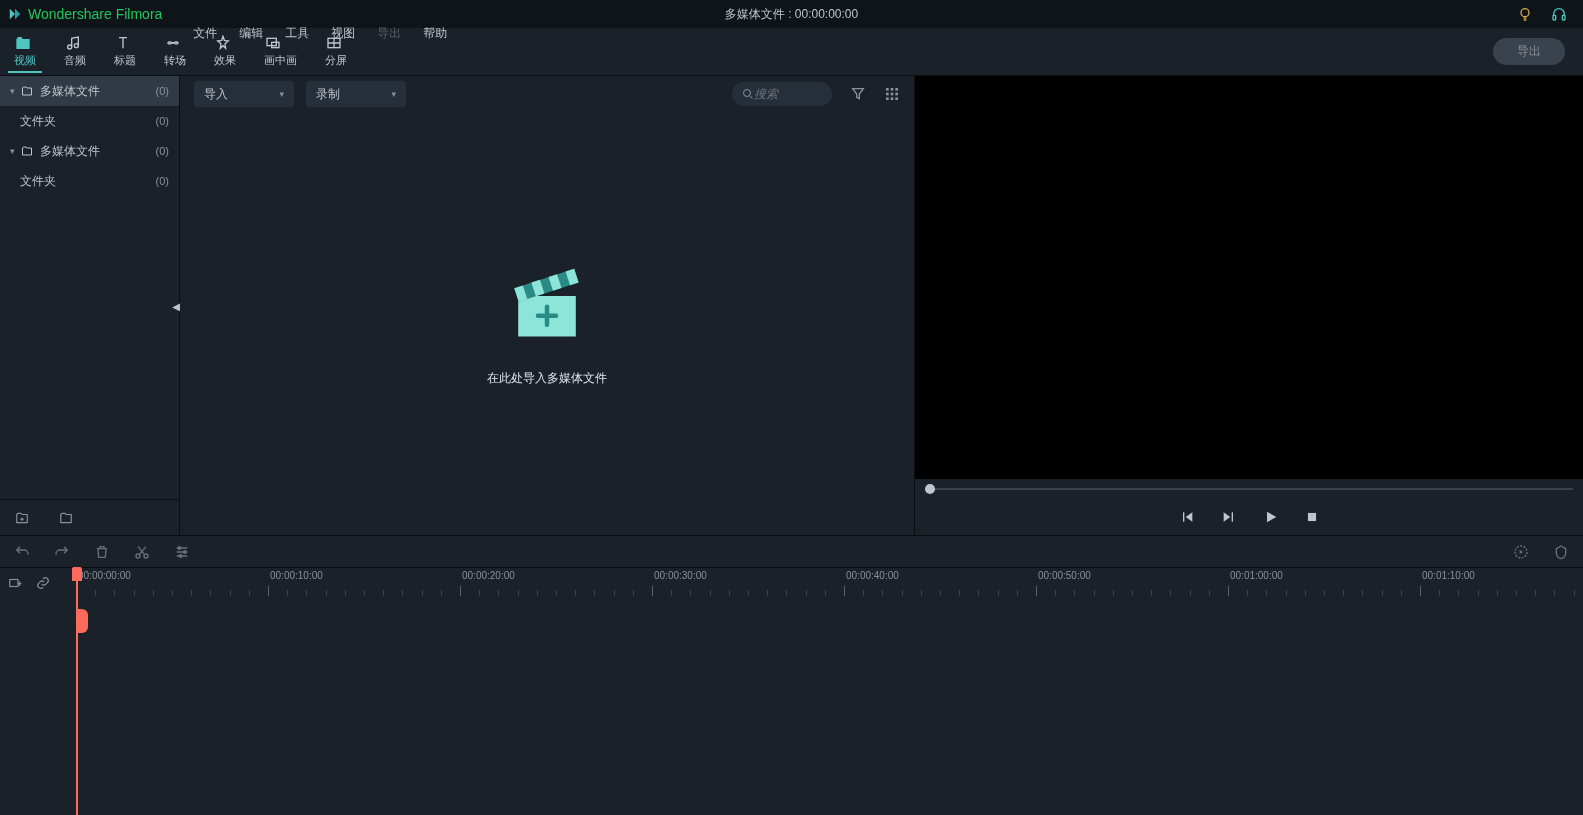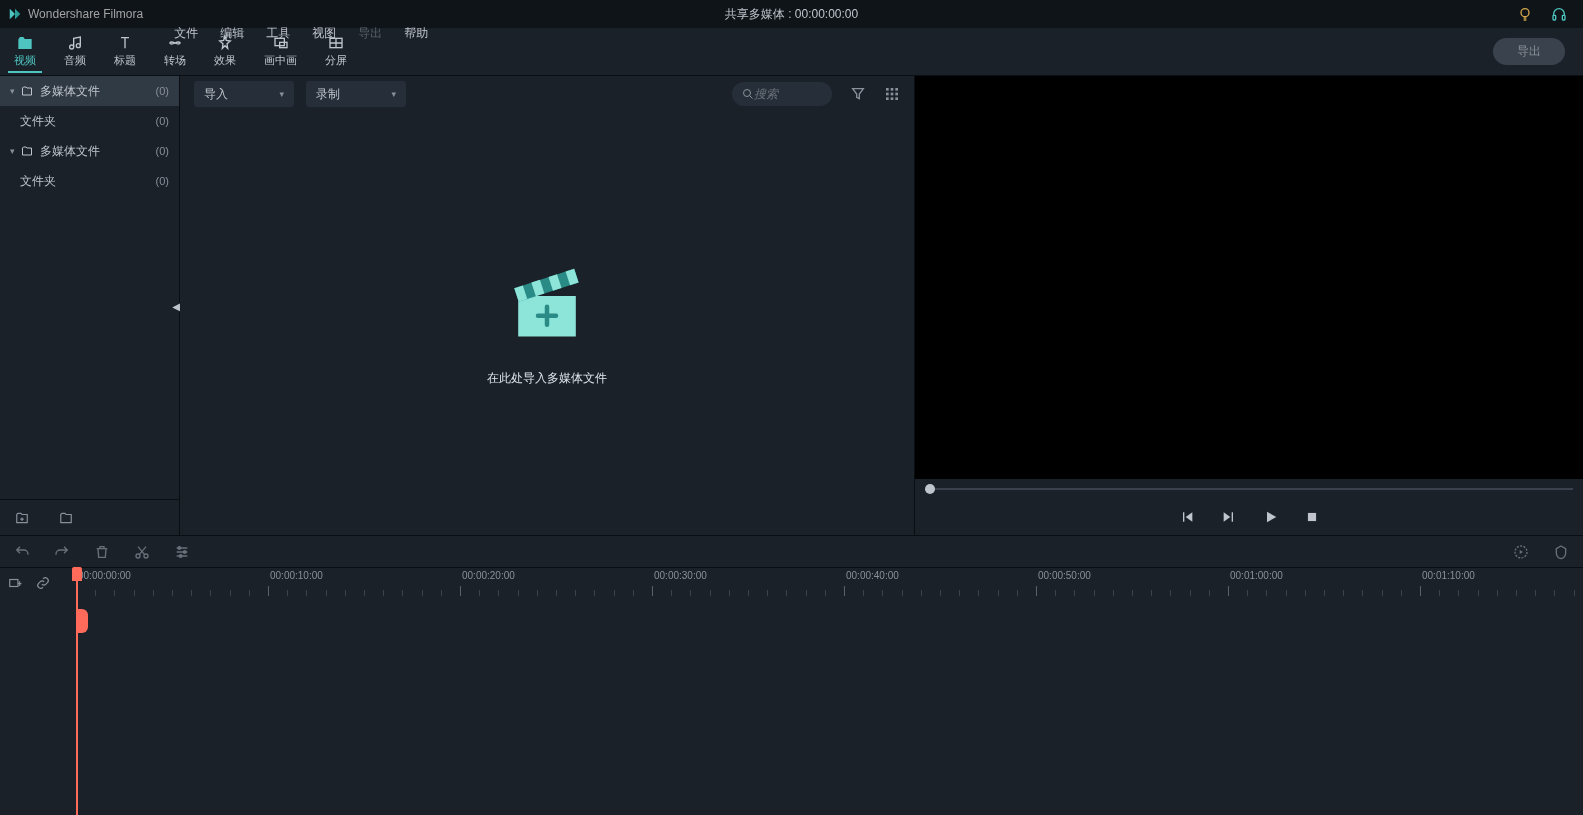--- a/index.html
+++ b/index.html
@@ -1,27 +1,27 @@
 <!DOCTYPE html>
 <html><head>
 <meta charset="utf-8">
 <style>
 * { margin: 0; padding: 0; box-sizing: border-box; font-family: "Microsoft YaHei", "PingFang SC", sans-serif; user-select: none; }
 body { background: #1a2129; color: #c0c5cd; font-size: 12px; overflow: hidden; width: 1583px; height: 815px; }
 .titlebar { height: 28px; background: #0f1419; display: flex; align-items: center; padding: 0 8px; }
 .logo { width: 14px; height: 14px; margin-right: 6px; }
-.app-name { color: #a3a3a3; font-size: 12px; margin-right: 20px; }
+.app-name { color: #22c55e; font-size: 14px; margin-right: 20px; }
 .menu-item { padding: 0 11px; color: #c0c5cd; font-size: 12px; cursor: pointer; line-height: 28px; margin-top: 37px; }
 .menu-item.disabled { color: #5a6068; }
 .title-center { position: absolute; left: 50%; transform: translateX(-50%); color: #c0c5cd; font-size: 12px; }
 .title-right { margin-left: auto; display: flex; gap: 18px; align-items: center; padding-right: 8px; }
 .title-right svg { cursor: pointer; }
 
 .tabs-row { height: 48px; background: #1a2129; display: flex; align-items: center; border-bottom: 1px solid #0a0e13; }
-.tab { display: flex; flex-direction: column; align-items: center; justify-content: center; padding: 4px 14px; height: 42px; cursor: pointer; position: relative; }
+.tab { display: flex; flex-direction: column; justify-content: center; padding: 4px 14px; height: 42px; cursor: pointer; position: relative; }
 .tab svg { margin-bottom: 2px; }
 .tab-label { font-size: 11px; color: #c0c5cd; }
 .tab.active .tab-label { color: #4ec5c1; }
 .tab.active svg { stroke: #4ec5c1; fill: #4ec5c1; }
 .tab.active::after { content: ""; position: absolute; bottom: 0; left: 8px; right: 8px; height: 2px; background: #4ec5c1; }
 .export-btn { margin-left: auto; margin-right: 18px; background: #3a434d; color: #8a9099; border: none; border-radius: 14px; padding: 5px 24px; font-size: 12px; cursor: pointer; }
 
 .main-area { display: flex; height: 459px; }
 .sidebar { width: 180px; background: #1a2129; border-right: 1px solid #0a0e13; display: flex; flex-direction: column; position: relative; }
 .side-item { display: flex; align-items: center; height: 30px; padding: 0 10px; cursor: pointer; }
@@ -80,21 +80,21 @@
       <path fill="#4ec5c1" d="M3 3 L12 12 L3 21 Z"></path>
       <path fill="#2a9d99" d="M12 3 L21 12 L12 21 Z"></path>
     </svg>
   <span class="app-name">Wondershare Filmora</span>
   <span class="menu-item">文件</span>
   <span class="menu-item">编辑</span>
   <span class="menu-item">工具</span>
   <span class="menu-item">视图</span>
   <span class="menu-item disabled">导出</span>
   <span class="menu-item">帮助</span>
-  <span class="title-center">共享多媒体 : 00:00:00:00</span>
+  <span class="title-center">多媒体文件 : 00:00:00:00</span>
   <div class="title-right">
     <svg width="16" height="16" viewBox="0 0 24 24" fill="none" stroke="#d4a84b" stroke-width="2">
         <circle cx="12" cy="10" r="6"></circle>
         <path d="M10 18h4M10 21h4"></path>
       </svg>
     <svg width="16" height="16" viewBox="0 0 24 24" fill="none" stroke="#4ec5c1" stroke-width="2">
         <path d="M4 14v-2a8 8 0 0116 0v2"></path>
         <rect x="3" y="14" width="4" height="7" rx="1"></rect>
         <rect x="17" y="14" width="4" height="7" rx="1"></rect>
       </svg>

